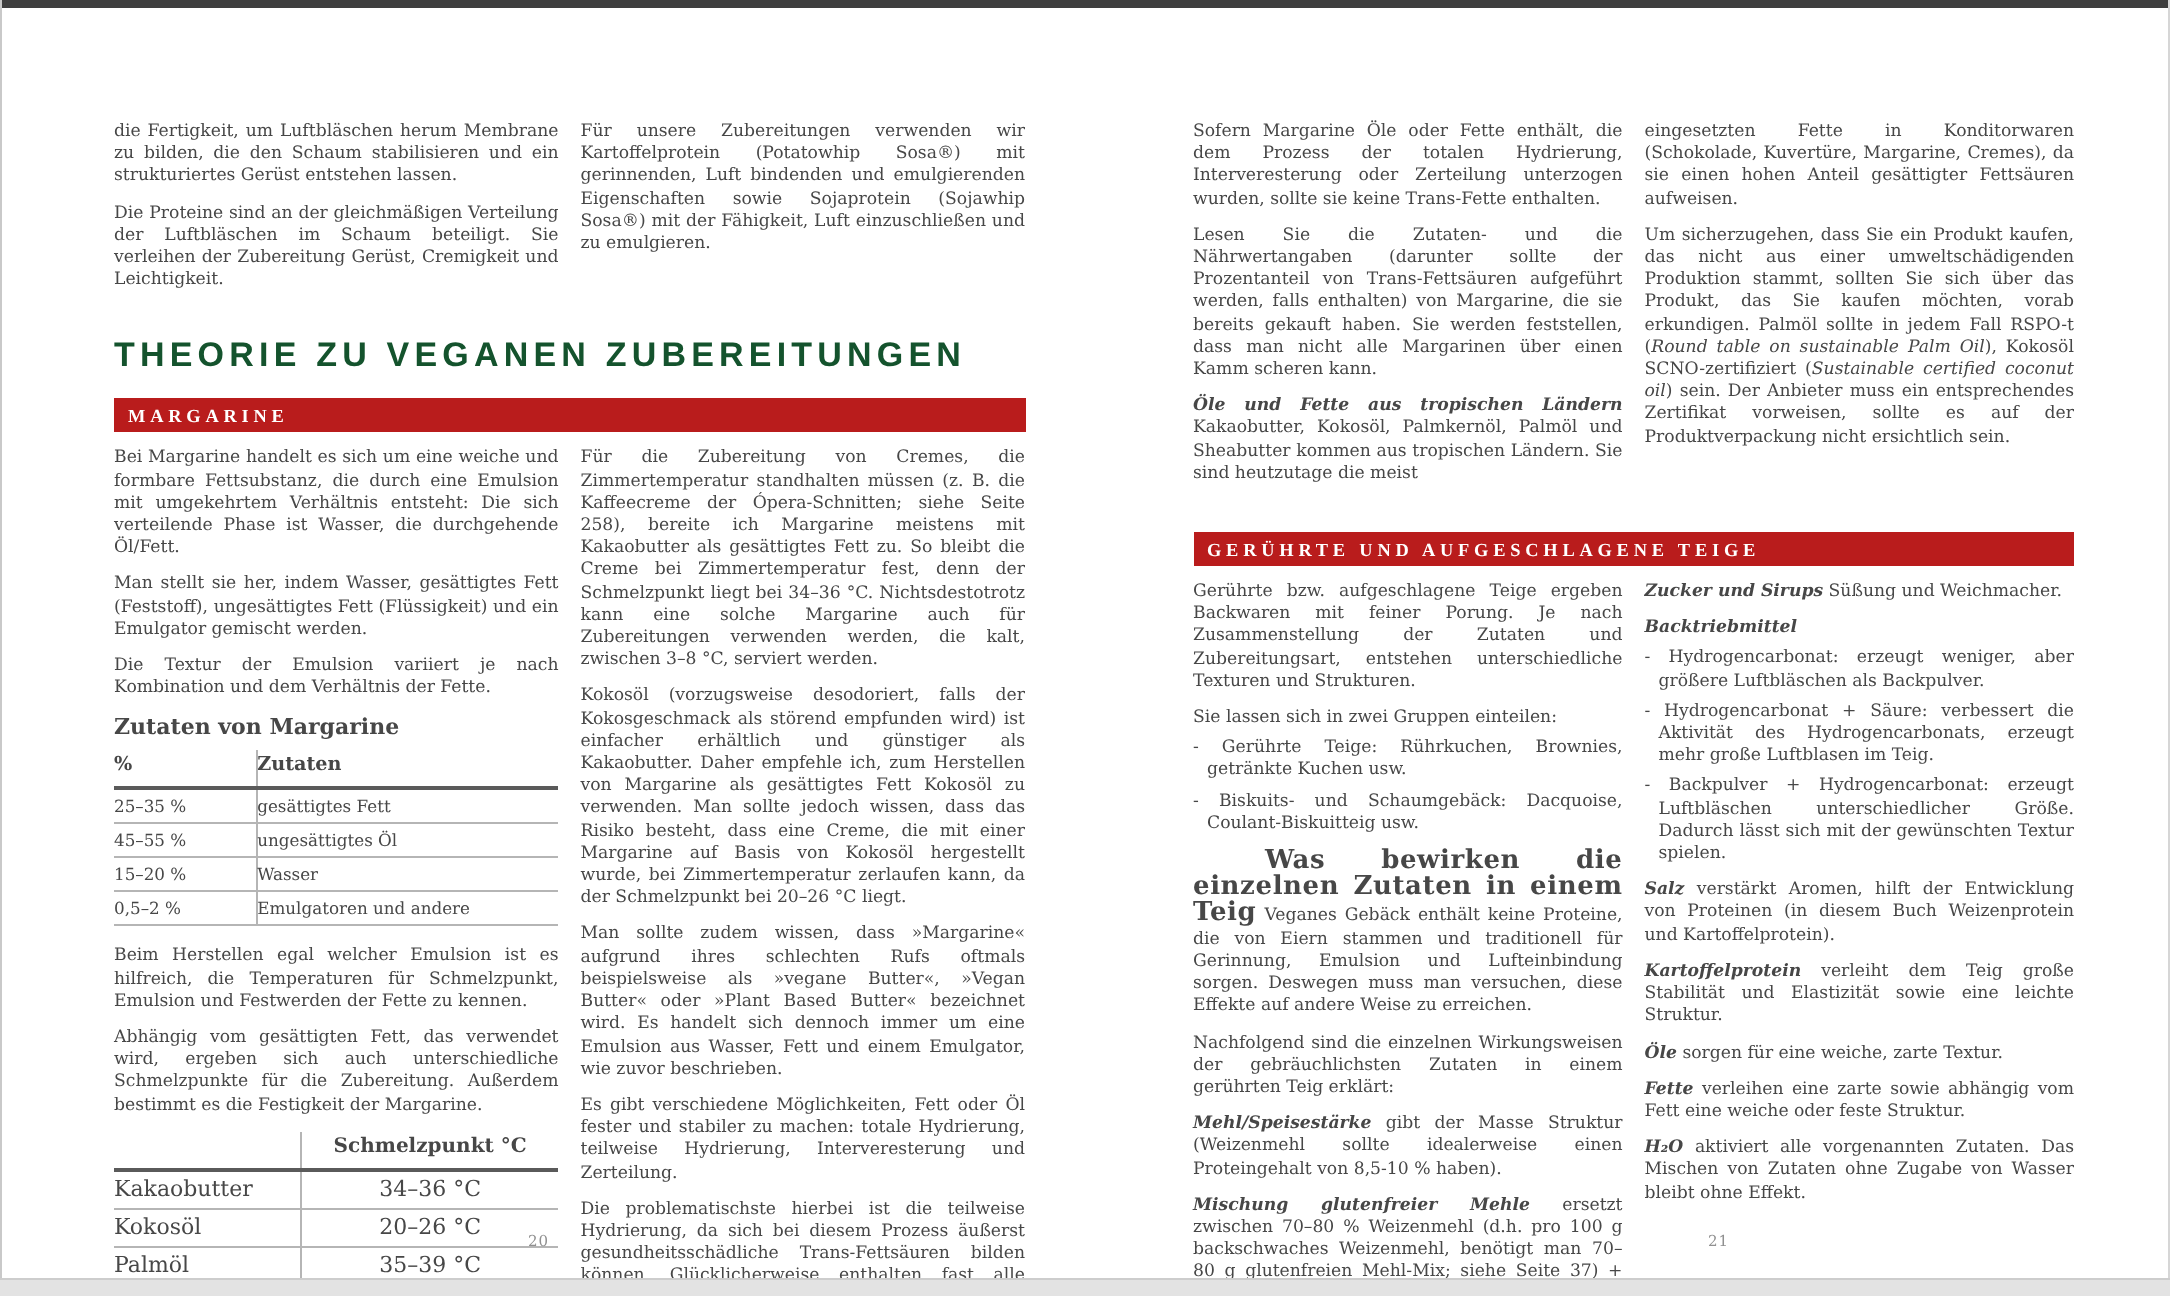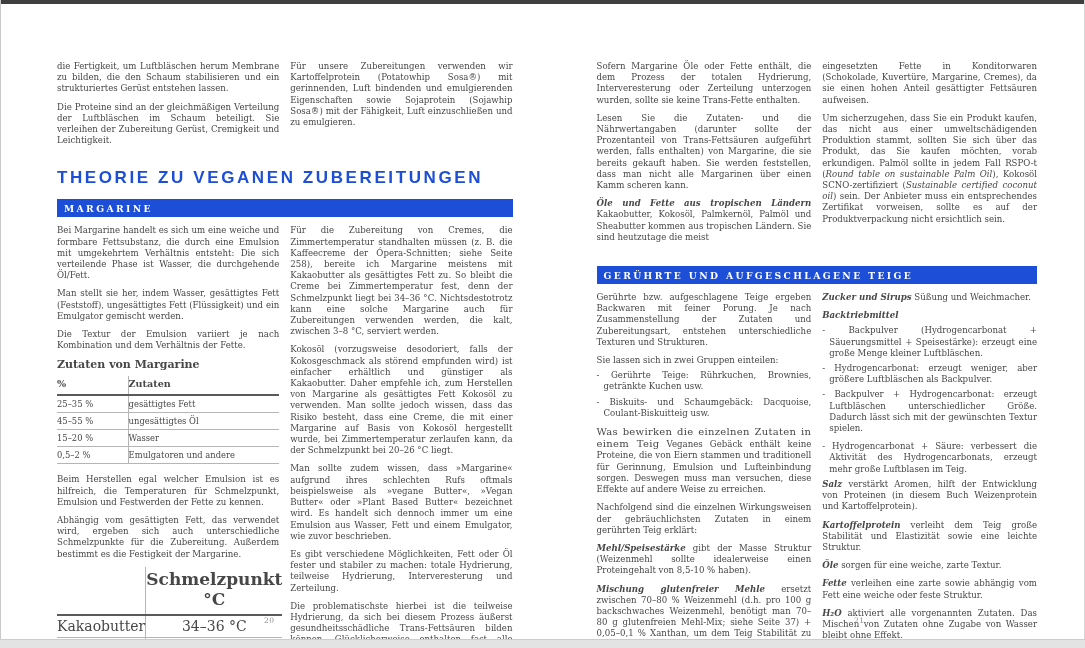--- a/index.html
+++ b/index.html
@@ -25,52 +25,52 @@
   p {
     margin:0 0 7px 0;
     font-size:8.6px; line-height:11.2px;
     text-align:justify; text-justify:inter-word;
     hyphens:auto; -webkit-hyphens:auto;
   }
   .tight { margin-bottom:4px; }
   .hang { padding-left:7px; text-indent:-7px; text-align:justify; }
 
   .lead { font-weight:bold; font-style:italic; }
-  .lead-strong { font-weight:normal; font-style:normal; font-size:10px; letter-spacing:0.3px; }
+  .lead-strong { font-weight:bold; font-style:normal; font-size:13px; letter-spacing:0.3px;margin-left:36px; }
 
   .main-title {
     font-family:"Liberation Sans", sans-serif;
     font-weight:700; font-size:17px; letter-spacing:2.6px;
-    color:#1d4ed8; margin:15px 0 11px 0; white-space:nowrap;
+    color:#14532d; margin:15px 0 11px 0; white-space:nowrap;
   }
 
   .section-bar {
-    background:#1d4ed8; color:#ffffff;
+    background:#b91c1c; color:#ffffff;
     font-weight:bold; font-size:9.2px; letter-spacing:2.4px;
-    padding:4px 0 3px 7px; margin:0 0 8px 0;
+    padding:4px 0 3px 7px; margin:0 0 8px 0;font-family:Liberation Serif, serif;
   }
   .section-bar.teige { margin-top:16px; }
 
   
   .tbl-title { font-weight:bold; font-size:11px; margin:3px 0 5px 0; text-align:left; }
   table { width:100%; border-collapse:collapse; margin:0 0 10px 0; }
   th, td { font-weight:normal; }
   .zutaten th {
     text-align:left; font-weight:bold; font-size:9.6px;
     padding:2px 0 5px 0; border-bottom:2px solid #5a5a5a;
   }
   .zutaten td { font-size:8.4px; padding:3px 0; border-bottom:1px solid #b5b5b5; }
   .zutaten .c1 { width:32%; border-right:1px solid #b5b5b5; }
   .zutaten .c2 { }
 
   .schmelz th {
-    font-weight:bold; font-size:17px; text-align:center;
+    font-weight:bold; font-size:10px; text-align:center;
     padding:2px 0 5px 0; border-bottom:2px solid #5a5a5a;
   }
-  .schmelz td { font-size:14px; padding:2.5px 0; border-bottom:1px solid #b5b5b5; }
+  .schmelz td { font-size:11px; padding:2.5px 0; border-bottom:1px solid #b5b5b5; }
   .schmelz .c1 { width:42%; text-align:left; border-right:1px solid #b5b5b5; }
   .schmelz .c2 { text-align:center; }
 
   .pageno {
     position:absolute; top:616px;
     font-size:7.5px; color:#909090; letter-spacing:0.5px;
   }
   .pageno-left  { left:264px; }
   .pageno-right { left:854px; }
 
@@ -209,24 +209,23 @@
           <span>ersetzt zwischen 70–80 % Weizenmehl (d.h. pro 100 g backschwaches Weizenmehl, benötigt man 70–80 g glutenfreien Mehl-Mix; siehe Seite 37) + 0,05–0,1 % Xanthan, um dem Teig Stabilität zu geben.</span>
         </p>
       </div>
 
       <div class="col">
         <p>
           <span class="lead">Zucker und Sirups</span>
           <span>Süßung und Weichmacher.</span>
         </p>
         <p class="tight"><span class="lead">Backtriebmittel</span></p>
-        <p class="hang tight">- Backpulver (Hydrogencarbonat + Säuerungsmittel + Speisestärke): erzeugt eine große Menge kleiner Luftbläschen.</p>
         <p class="hang tight">- Hydrogencarbonat: erzeugt weniger, aber größere Luftbläschen als Backpulver.</p>
+        <p class="hang tight">- Hydrogencarbonat + Säure: verbessert die Aktivität des Hydrogencarbonats, erzeugt mehr große Luftblasen im Teig.</p>
         <p class="hang">- Backpulver + Hydrogencarbonat: erzeugt Luftbläschen unterschiedlicher Größe. Dadurch lässt sich mit der gewünschten Textur spielen.</p>
-        <p class="hang tight">- Hydrogencarbonat + Säure: verbessert die Aktivität des Hydrogencarbonats, erzeugt mehr große Luftblasen im Teig.</p>
         <p>
           <span class="lead">Salz</span>
           <span>verstärkt Aromen, hilft der Entwicklung von Proteinen (in diesem Buch Weizenprotein und Kartoffelprotein).</span>
         </p>
         <p>
           <span class="lead">Kartoffelprotein</span>
           <span>verleiht dem Teig große Stabilität und Elastizität sowie eine leichte Struktur.</span>
         </p>
         <p>
           <span class="lead">Öle</span>

